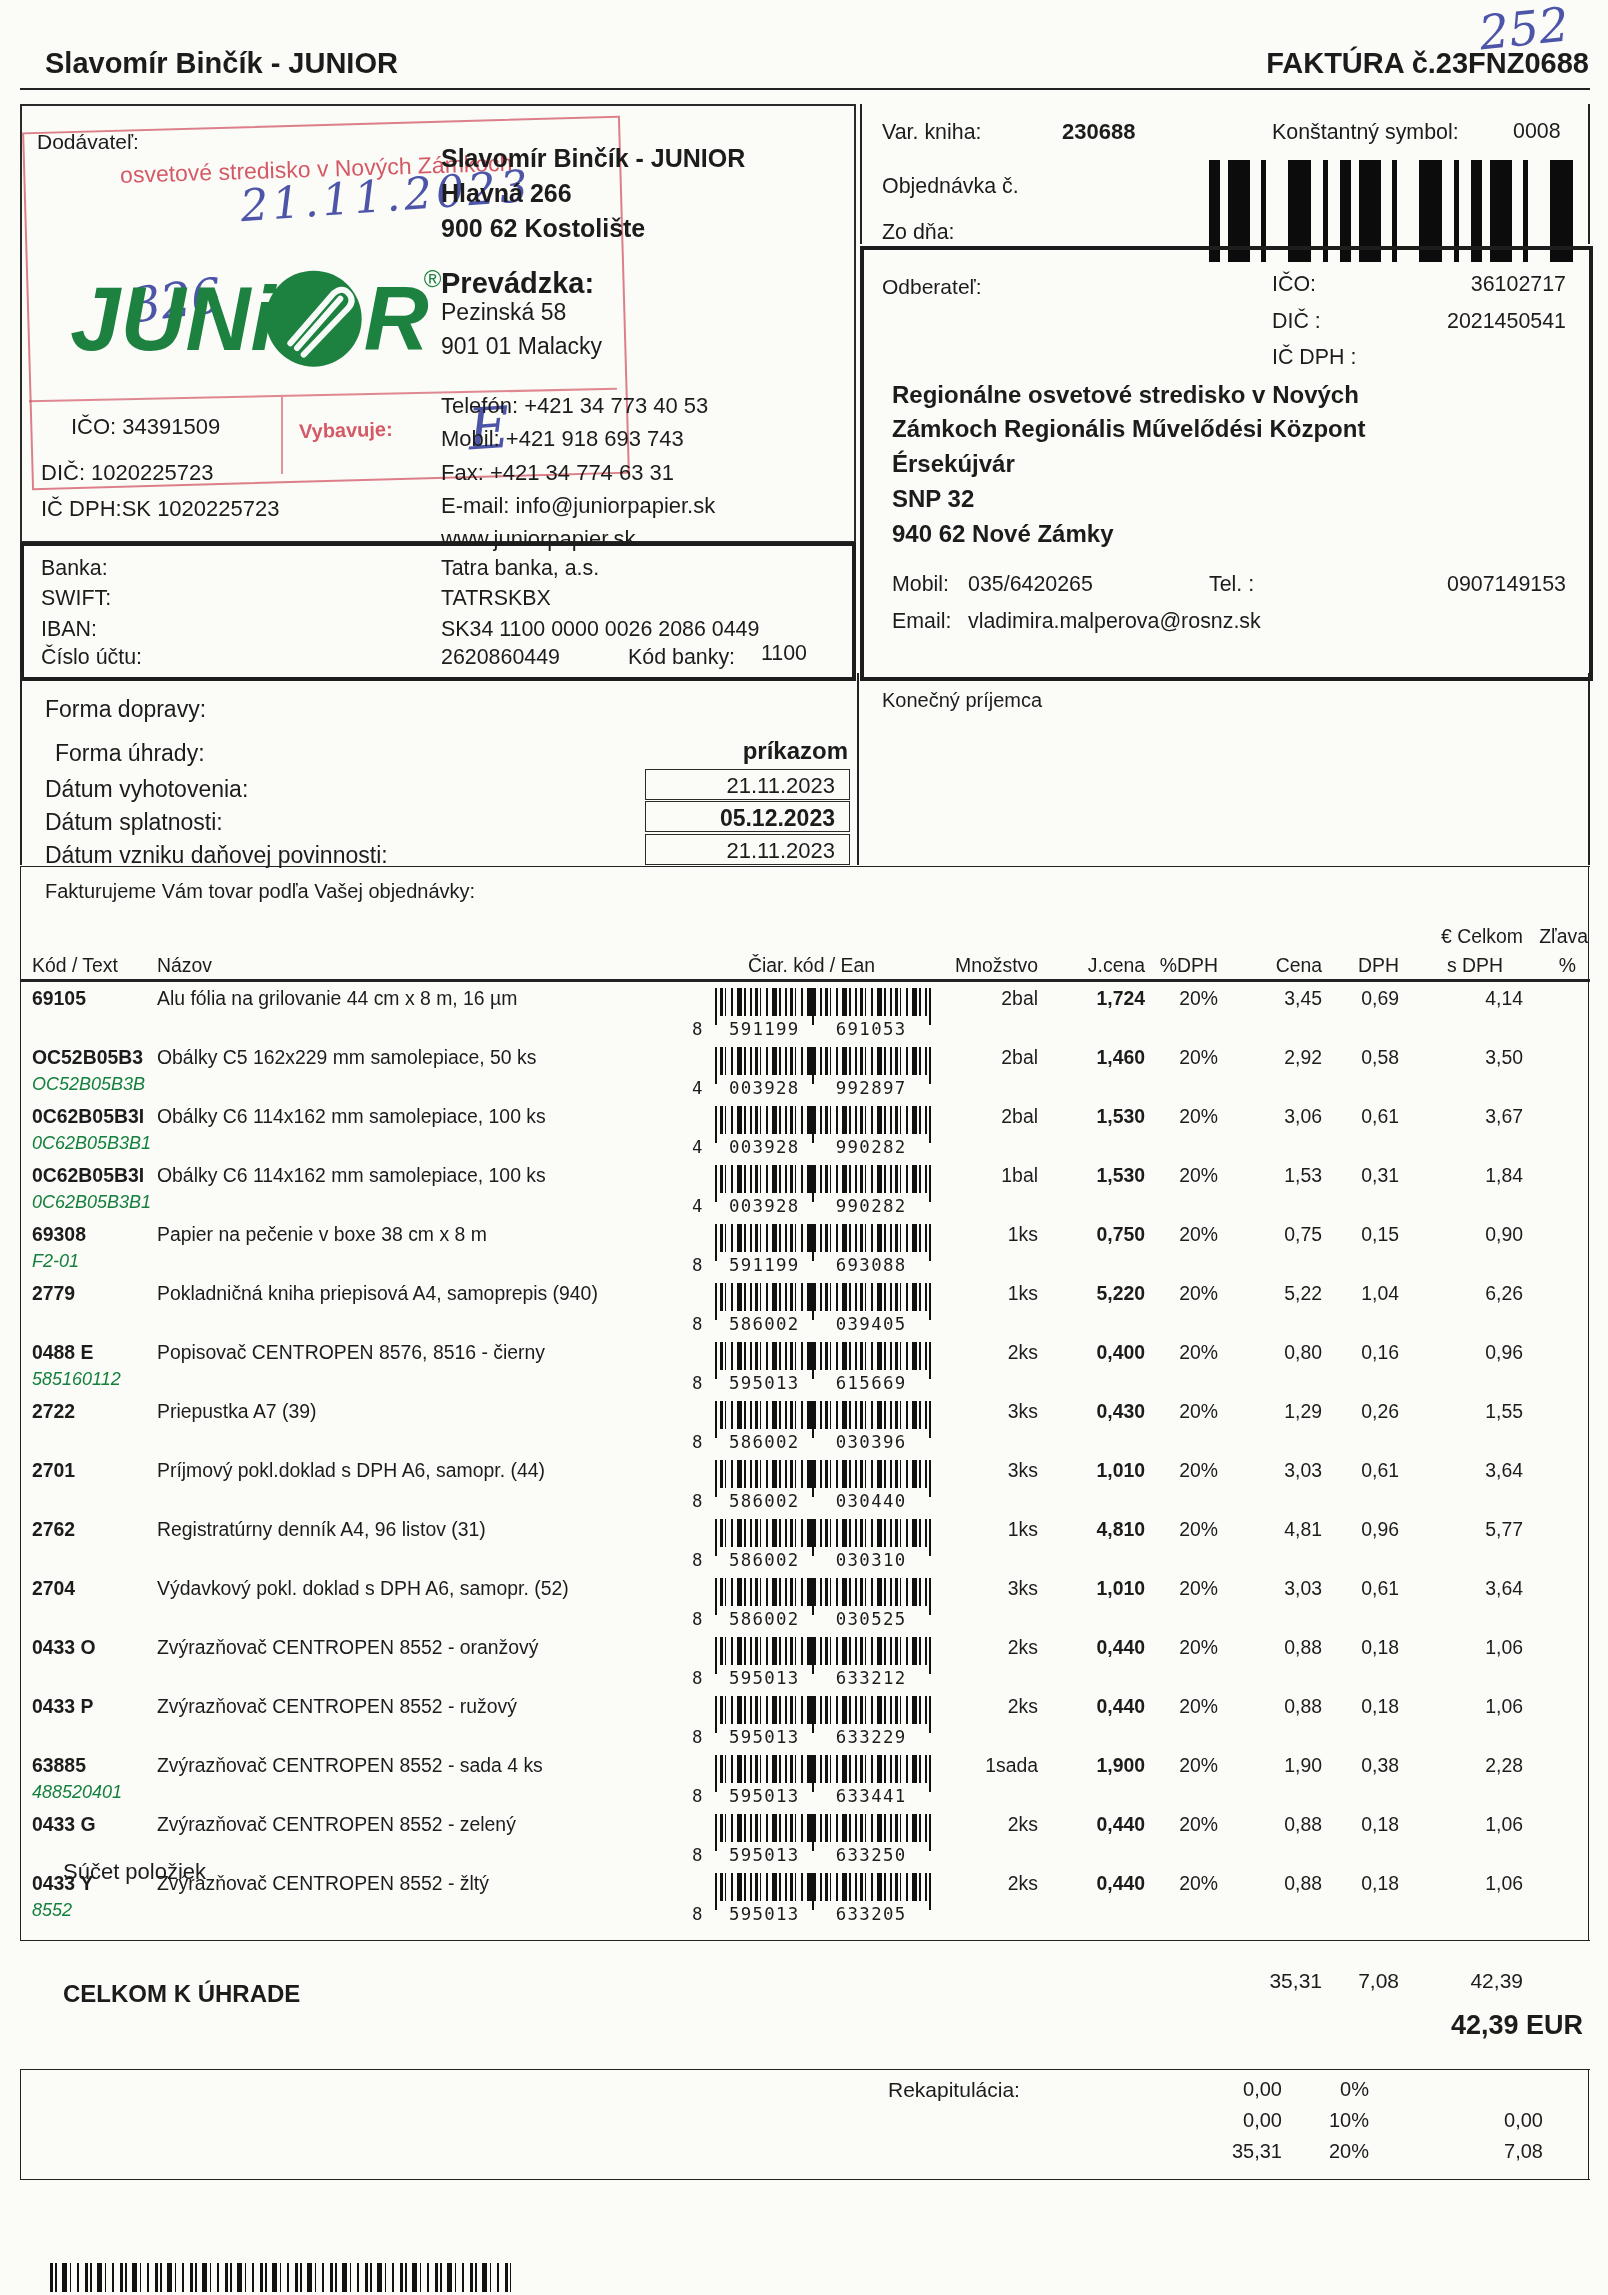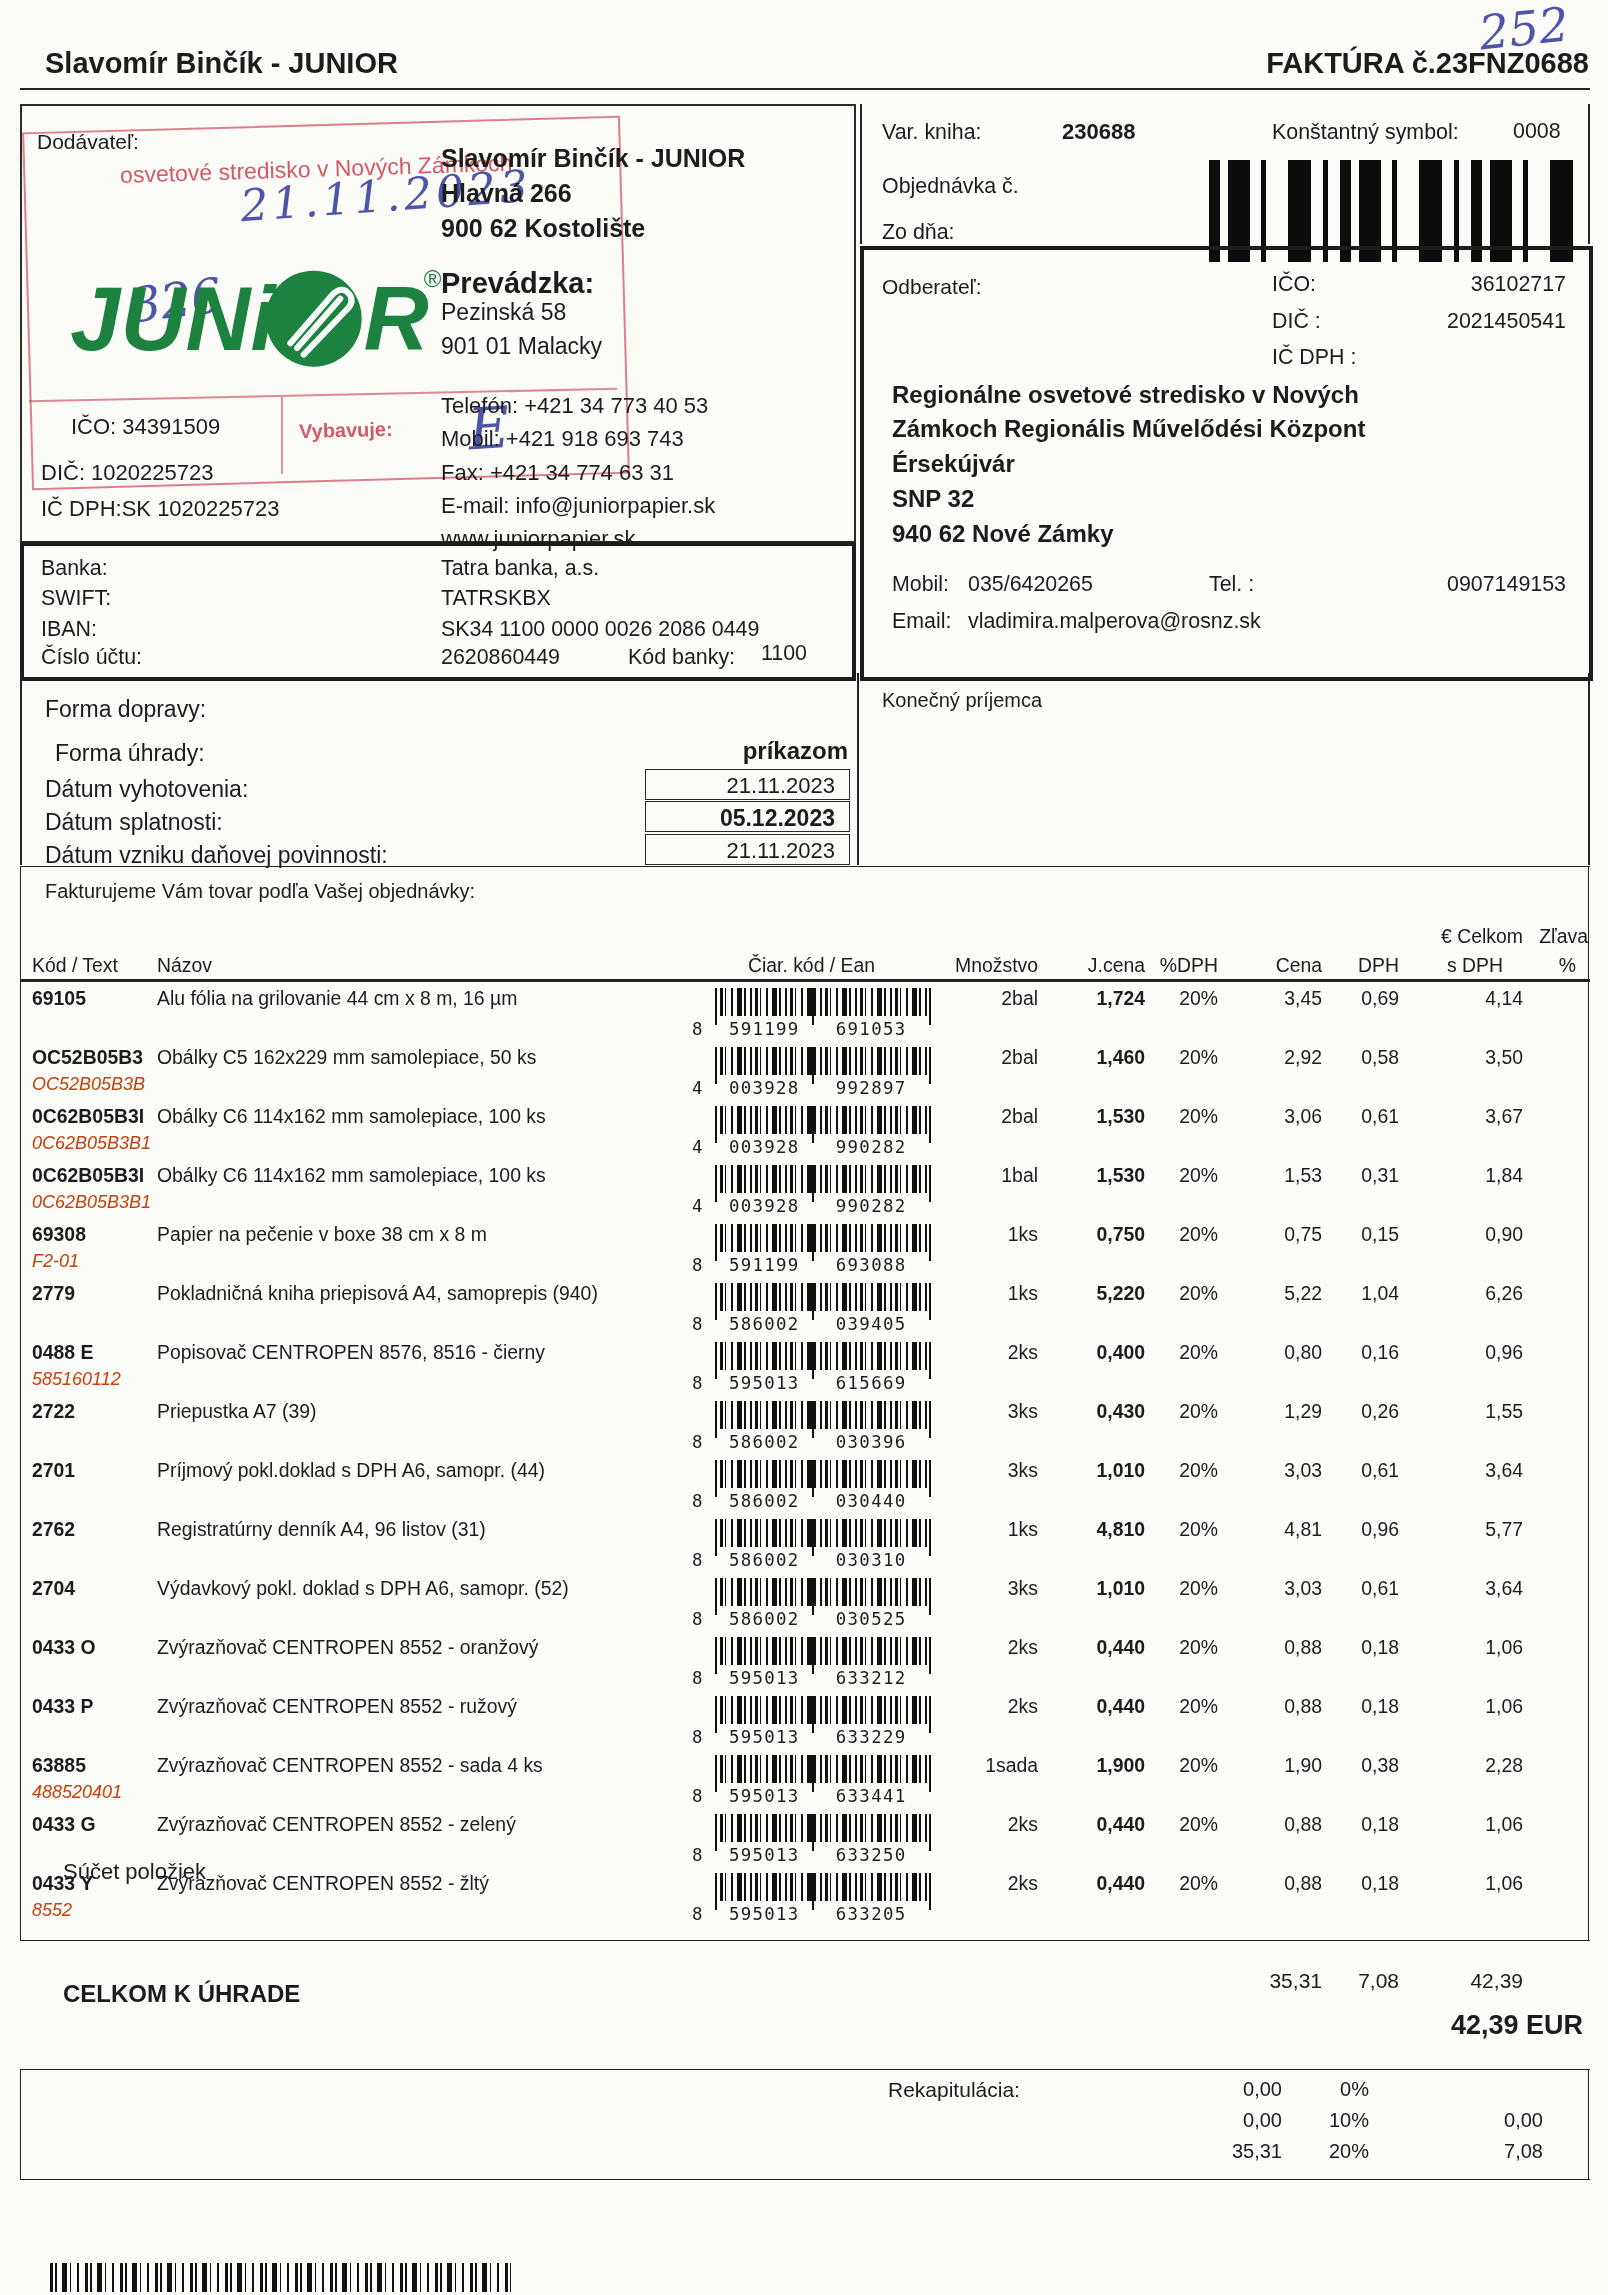--- a/index.html
+++ b/index.html
@@ -33,21 +33,21 @@
   .bc .guard{position:absolute;top:0;width:2px;height:37px;background:#111;}
   .bc .pfx{position:absolute;left:4px;bottom:1.3px;font-family:"DejaVu Sans Mono",monospace;font-size:17.4px;}
   .bc .gl{position:absolute;left:29px;right:50%;bottom:1.3px;text-align:center;
           font-family:"DejaVu Sans Mono",monospace;font-size:17.4px;letter-spacing:1.3px;}
   .bc .gr{position:absolute;left:51%;right:6.7px;bottom:1.3px;text-align:center;
           font-family:"DejaVu Sans Mono",monospace;font-size:17.4px;letter-spacing:1.3px;}
   
   .items-body{position:absolute;left:20px;top:983px;width:1570px;}
   .item-row{position:relative;height:59px;}
   .item-row .code{position:absolute;left:12px;top:4px;font-weight:bold;font-size:19.4px;}
-  .item-row .code2{position:absolute;left:12px;top:32px;font-style:italic;font-size:18px;color:#c2410c;}
+  .item-row .code2{position:absolute;left:12px;top:32px;font-style:italic;font-size:18px;color:#15803d;}
   .item-row .nm{position:absolute;left:137px;top:4px;font-size:19.4px;}
   .item-row .qty{position:absolute;left:918px;width:100px;top:4px;text-align:right;font-size:19.4px;}
   .item-row .jc{position:absolute;left:1025px;width:100px;top:4px;text-align:right;font-weight:bold;font-size:19.4px;}
   .item-row .pc{position:absolute;left:1125px;width:73px;top:4px;text-align:right;font-size:19.4px;}
   .item-row .cn{position:absolute;left:1202px;width:100px;top:4px;text-align:right;font-size:19.4px;}
   .item-row .dp{position:absolute;left:1279px;width:100px;top:4px;text-align:right;font-size:19.4px;}
   .item-row .tt{position:absolute;left:1383px;width:120px;top:4px;text-align:right;font-size:19.4px;}
   
   .stamp-rect{position:absolute;border:2.7px solid rgba(205,60,75,.65);transform:rotate(-1.6deg);}
   .stamp-line{position:absolute;background:rgba(205,60,75,.6);height:2px;}

